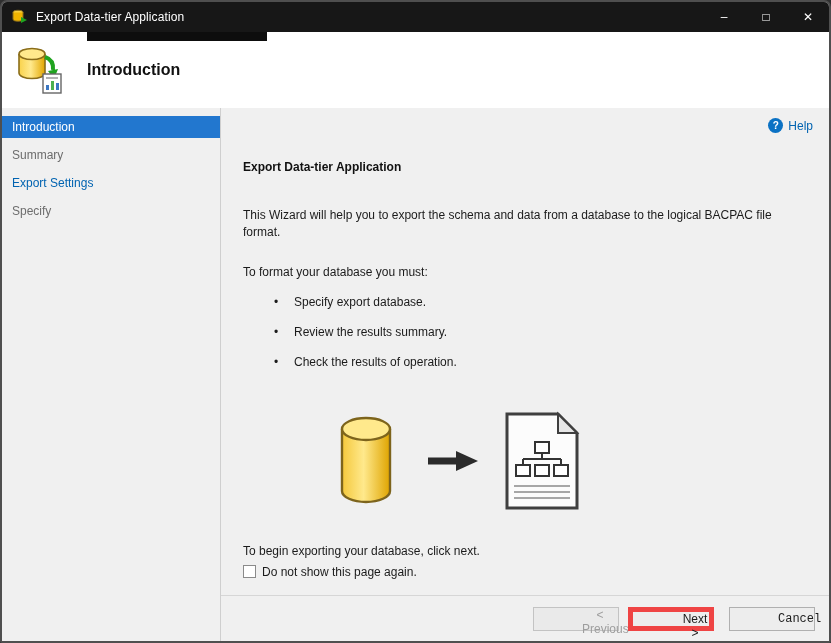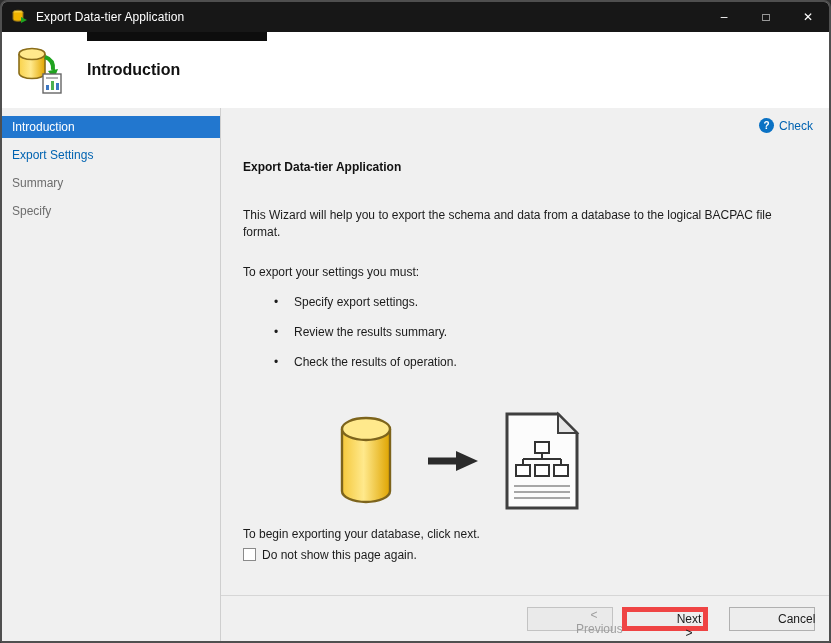--- a/index.html
+++ b/index.html
@@ -73,38 +73,38 @@
   .must { margin-top:24px; }
   .bullets { list-style:none; margin-top:16px; }
   .bullets li { display:flex; margin-bottom:16px; padding-left:31px; }
   .bullets .dot { width:20px; flex:0 0 auto; }
   .graphic {
     margin-top:42px; margin-left:95px;
     display:flex; align-items:center;
   }
   .graphic .gap1 { width:34px; }
   .graphic .gap2 { width:26px; }
-  .begin { margin-top:13px; }
+  .begin { margin-top:30px; }
   .chk { margin-top:7px; display:inline-flex; align-items:flex-start; gap:6px; cursor:pointer; }
   .chk .box {
     width:13px; height:13px; background:#fff; border:1px solid #8a8a8a; display:inline-block;
   }
   
   .footer {
     height:46px; flex:0 0 auto; border-top:1px solid #d6d6d6;
     display:flex; align-items:center; justify-content:flex-end;
     padding-right:14px; gap:9px;
   }
   .btn {
     width:86px; height:24px; font-size:12px; font-family:inherit;
     background:#ededed; border:1px solid #b0b0b0; cursor:pointer; color:#1b1b1b;padding-left:48px;
   }
   .btn.disabled { color:#9e9e9e; border-color:#c3c3c3; background:#eaeaea; cursor:default; }
   .btn.default { border:5px solid #ef4444; }
-  .btn.cancel { margin-left:12px; }
+  .btn.cancel { margin-left:6px;font-family:Liberation Mono, monospace; }
 </style>
 </head>
 <body>
 
 <div class="window">
 
   <div class="titlebar">
     <span class="app-icon">
       <svg width="16" height="16" viewBox="0 0 16 16">
         <ellipse cx="6" cy="3.5" rx="5" ry="2.2" fill="#f7cf3e" stroke="#8a6d1a"></ellipse>
@@ -142,45 +142,45 @@
         <line x1="31" y1="33" x2="43" y2="33" stroke="#999" stroke-width="1.3"></line>
       </svg>
     </span>
     <h1>Introduction</h1>
   </div>
 
   <div class="main">
 
     <nav class="sidebar">
       <div class="step active">Introduction</div>
+      <div class="step disabled">Summary</div>
       <div class="step link">Export Settings</div>
-      <div class="step disabled">Summary</div>
       <div class="step disabled">Specify</div>
     </nav>
 
     <section class="content">
 
       <div class="help-row">
         <span class="help">
           <span class="help-icon">?</span>
-          <span>Check</span>
+          <span>Help</span>
         </span>
       </div>
 
       <div class="content-inner">
         <h2>Export Data-tier Application</h2>
 
         <p class="intro">This Wizard will help you to export the schema and data from a database to the logical BACPAC file format.</p>
 
-        <p class="must">To export your settings you must:</p>
+        <p class="must">To format your database you must:</p>
 
         <ul class="bullets">
           <li>
             <span class="dot">•</span>
-            <span>Specify export settings.</span>
+            <span>Specify export database.</span>
           </li>
           <li>
             <span class="dot">•</span>
             <span>Review the results summary.</span>
           </li>
           <li>
             <span class="dot">•</span>
             <span>Check the results of operation.</span>
           </li>
         </ul>

